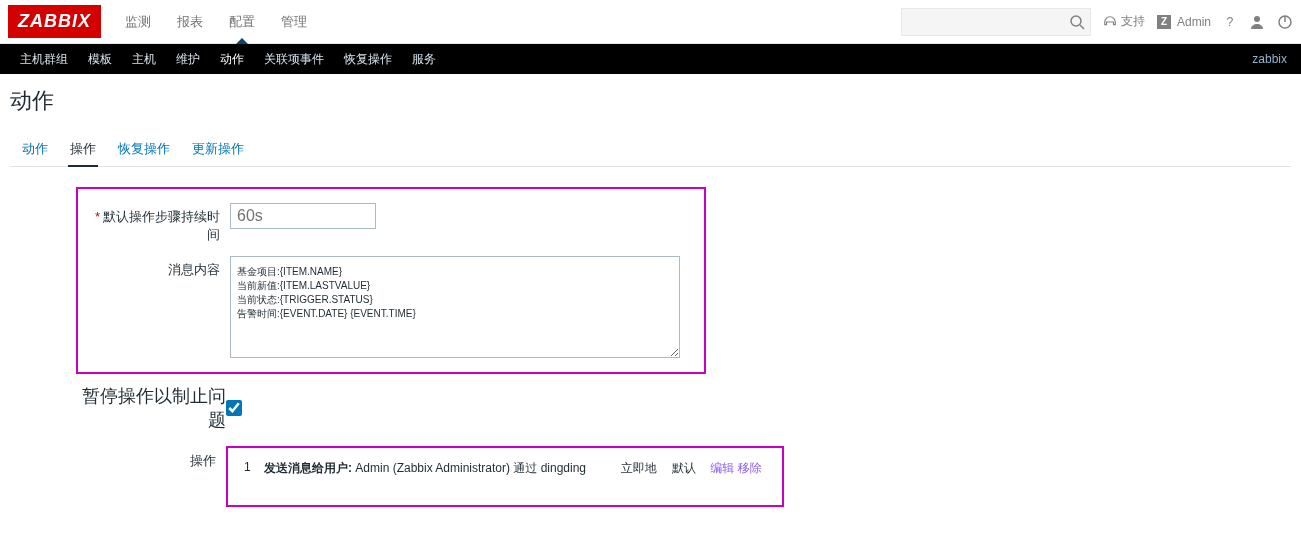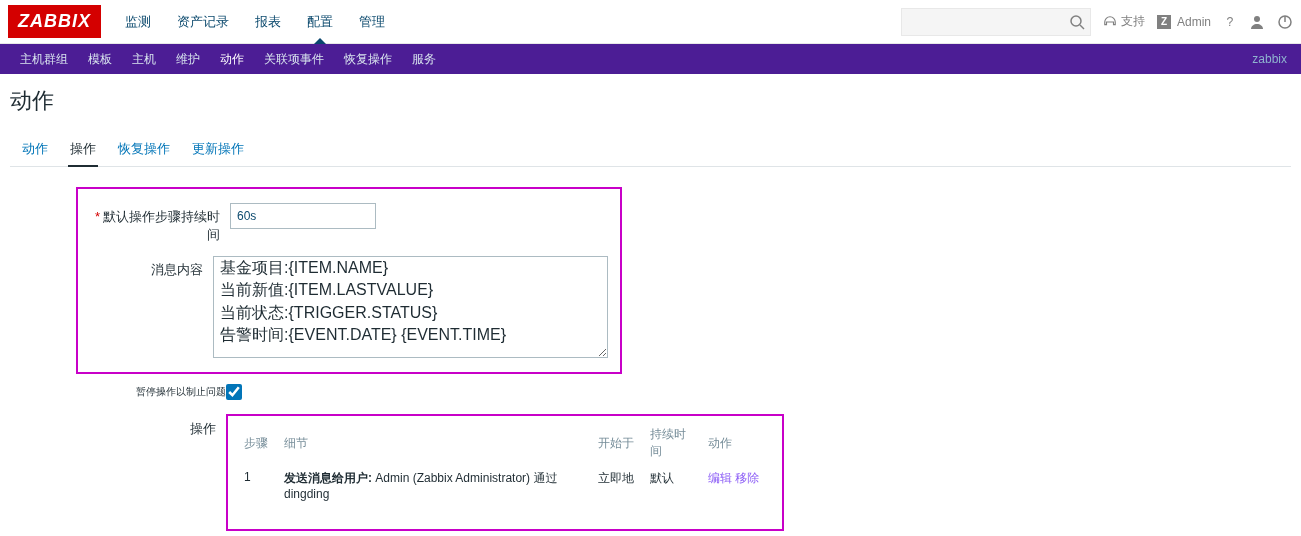--- a/index.html
+++ b/index.html
@@ -1,64 +1,63 @@
 <!DOCTYPE html>
 <html><head>
 <meta charset="utf-8">
 <style>
 * { margin: 0; padding: 0; box-sizing: border-box; }
 body { font-family: Arial, "Microsoft YaHei", sans-serif; font-size: 13px; color: #1f2c33; background: #fff; }
 .header { display: flex; align-items: center; height: 44px; padding: 0 8px; border-bottom: 1px solid #e8e8e8; }
 .logo { background: #d40000; color: #fff; font-weight: bold; font-style: italic; letter-spacing: 1px; padding: 6px 10px; font-size: 18px; margin-right: 12px; }
 .top-menu { display: flex; gap: 2px; flex: 1; }
-.top-menu-item { padding: 12px 12px; color: #0c4a6e; cursor: pointer; position: relative; }
+.top-menu-item { padding: 12px 12px; color: #737373; cursor: pointer; position: relative; }
 .top-menu-item.active::after { content: ""; position: absolute; bottom: -1px; left: 50%; transform: translateX(-50%); border: 6px solid transparent; border-bottom-color: #0a466e; }
 .header-right { display: flex; align-items: center; gap: 12px; }
 .search-box { position: relative; width: 190px; }
 .search-box input { width: 100%; height: 28px; background: #f5f5f5; border: 1px solid #e8e8e8; padding: 0 28px 0 8px; color: #333; font-size: 12px; }
 .search-box svg { position: absolute; right: 6px; top: 6px; }
 .icon-link { color: #808080; display: flex; align-items: center; gap: 4px; cursor: pointer; font-size: 12px; }
-.subheader { background: #4c1d95; display: flex; align-items: center; height: 30px; padding: 0 10px; color: #fff; }
+.subheader { background: #000000; display: flex; align-items: center; height: 30px; padding: 0 10px; color: #fff; }
 .sub-menu { display: flex; gap: 0; flex: 1; }
 .sub-menu-item { padding: 8px 10px; color: #d8e4ee; cursor: pointer; font-size: 12px; }
 .sub-menu-item.active { color: #fff; font-weight: 500; }
 .sub-right { color: #8fb3cf; font-size: 12px; padding-right: 4px; }
 .page-title { padding: 12px 10px 14px; font-size: 22px; color: #1f2c33; }
 .content { padding: 4px 10px 20px; }
 .tabs { display: flex; gap: 18px; border-bottom: 1px solid #dfe4e7; padding: 0 10px; }
 .tab { padding: 6px 2px 8px; color: #0275b8; cursor: pointer; font-size: 13px; position: relative; }
 .tab.active { color: #1f2c33; }
 .tab.active::after { content: ""; position: absolute; left: 0; right: 0; bottom: -1px; height: 2px; background: #1f2c33; }
 .form-area { margin-top: 20px; }
-.highlight-box { border: 2px solid #c800c8; padding: 8px 12px 8px 8px; margin-left: 66px; width: 546px; }
+.highlight-box { border: 2px solid #c800c8; padding: 8px 12px 8px 8px; margin-left: 66px; width: 630px; }
 .form-row { display: flex; margin: 6px 0; align-items: flex-start; }
 .form-label { width: 144px; text-align: right; padding-right: 10px; padding-top: 5px; color: #1f2c33; font-size: 13px; }
 .form-label .req { color: #d40000; margin-right: 3px; }
-.text-input { border: 1px solid #acbbc2; height: 26px; padding: 12px 6px; font-size: 12px; color: #0c4a6e; font-family: inherit; }
-.textarea { border: 1px solid #acbbc2; padding: 0 6px; font-size: 16px; color: #1f2c33; font-family: inherit; resize: both; width: 450px; height: 102px; line-height: 1.4; }
+.text-input { border: 1px solid #acbbc2; height: 26px; padding: 12px 6px; font-size: 16px; color: #737373; font-family: inherit; }
+.textarea { border: 1px solid #acbbc2; padding: 8px 6px; font-size: 10px; color: #1f2c33; font-family: inherit; resize: both; width: 450px; height: 102px; line-height: 1.4; }
 .checkbox-row { display: flex; align-items: center; margin: 10px 0 14px 72px; }
-.checkbox-label { width: 144px; text-align: right; padding-right: 0; font-size: 10px; }
+.checkbox-label { width: 144px; text-align: right; padding-right: 0; font-size: 18px; }
 input[type=checkbox] { width: 16px; height: 16px; accent-color: #0275b8; cursor: pointer; }
 .ops-wrap { display: flex; margin-left: 72px; }
 .ops-label { width: 144px; text-align: right; padding-right: 10px; padding-top: 6px; font-size: 13px; }
 .ops-box { border: 2px solid #c800c8; padding: 6px 10px 10px; width: 558px; }
 .ops-table { width: 100%; border-collapse: collapse; font-size: 12px; }
 .ops-table th { text-align: left; font-weight: normal; color: #768d99; padding: 4px 6px; }
 .ops-table td { padding: 6px 6px; vertical-align: top; }
 .link { color: #8b5cf6; cursor: pointer; }
 .share-badge { display: inline-block; background: #808080; color: #fff; width: 14px; height: 14px; text-align: center; line-height: 14px; font-size: 10px; font-weight: bold; margin-right: 2px; }
 </style>
 </head>
 <body>
 
 <div class="header">
   <div class="logo">ZABBIX</div>
   <div class="top-menu">
     <div class="top-menu-item">监测</div>
-    <div class="top-menu-item">资产记录</div>
     <div class="top-menu-item">报表</div>
     <div class="top-menu-item active">配置</div>
     <div class="top-menu-item">管理</div>
   </div>
   <div class="header-right">
     <div class="search-box">
       <input type="text" style="">
       <svg width="16" height="16" viewBox="0 0 16 16">
           <circle cx="7" cy="7" r="5" fill="none" stroke="#808080" stroke-width="1.5"></circle>
           <line x1="11" y1="11" x2="15" y2="15" stroke="#808080" stroke-width="1.5"></line>
@@ -138,27 +137,20 @@
     <div class="checkbox-row">
       <div class="checkbox-label">暂停操作以制止问题</div>
       <input type="checkbox" checked="" style="">
     </div>
 
     <div class="ops-wrap">
       <div class="ops-label">操作</div>
       <div class="ops-box">
         <table class="ops-table">
           <tbody>
-              <tr>
-            <th style="width:40px">步骤</th>
-            <th>细节</th>
-            <th style="width:52px">开始于</th>
-            <th style="width:58px">持续时间</th>
-            <th style="width:70px">动作</th>
-          </tr>
           <tr>
             <td>1</td>
             <td><b>发送消息给用户:</b><span> Admin (Zabbix Administrator) 通过 dingding</span></td>
             <td>立即地</td>
             <td>默认</td>
             <td>
               <span class="link">编辑</span>
               <span> </span>
               <span class="link">移除</span>
             </td>

